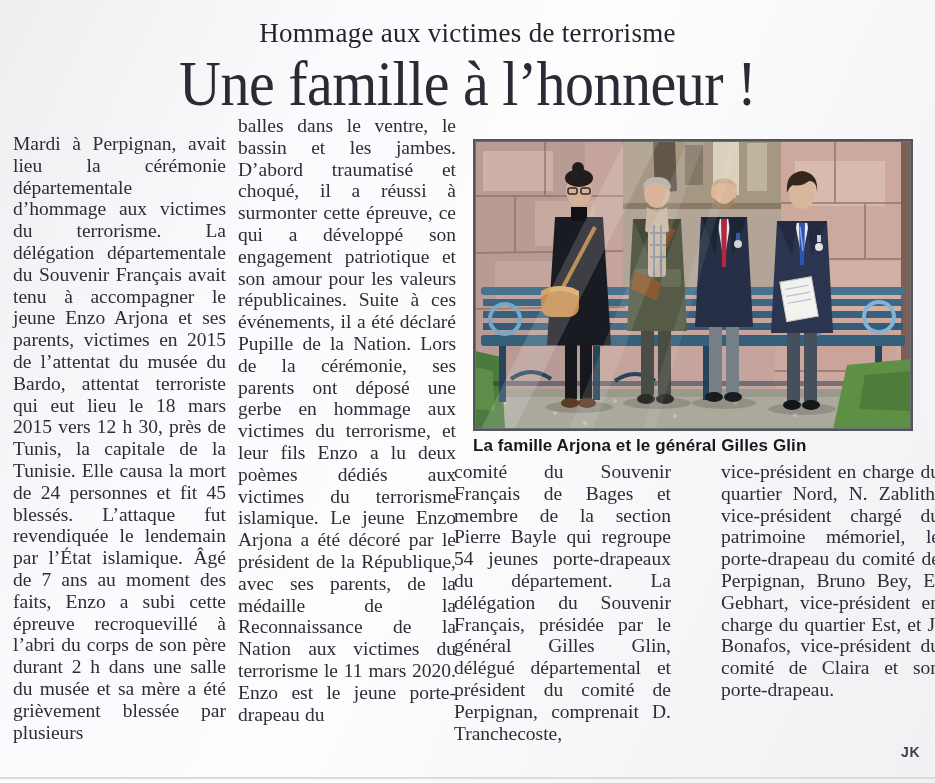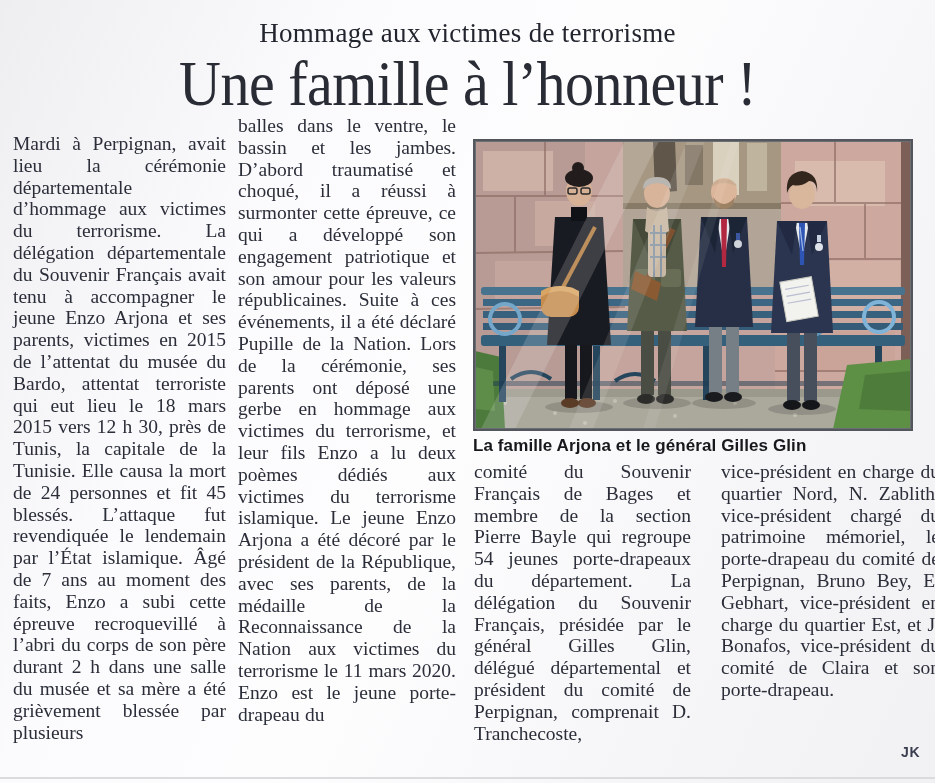--- a/index.html
+++ b/index.html
@@ -19,21 +19,21 @@
     text-align:center; font-size:58px; font-weight:400; color:#2a2c35;
     letter-spacing:-0.5px; transform:scaleY(1.10); transform-origin:50% 0;
     font-family:"Liberation Serif", serif; white-space:nowrap;
   }
   .col {
     position:absolute; font-size:19.5px; line-height:21.8px; color:#2b2e39;
     text-align:justify; hyphens:auto; -webkit-hyphens:auto; word-spacing:0.5px;
   }
   .col1 { left:13px;  top:133px; width:213px; height:648px; }
   .col2 { left:238px; top:115px; width:218px; height:648px; }
-  .col3 { left:474px; top:461px; width:217px; height:318px; }
+  .col3 { left:454px; top:461px; width:217px; height:318px; }
   .col4 { left:701px; top:461px; width:219px; height:290px;margin-left:20px; }
   .photo-block { position:absolute; left:473px; top:139px; width:440px; }
   .photo {
     width:440px; height:292px; border:2px solid #53565c; background:#c4a49c;
   }
   .photo svg { display:block; width:436px; height:288px; }
   .caption {
     margin-top:5px; font-family:"Liberation Sans", sans-serif; font-weight:700;
     font-size:17px; color:#17181b; letter-spacing:0.1px;
   }

